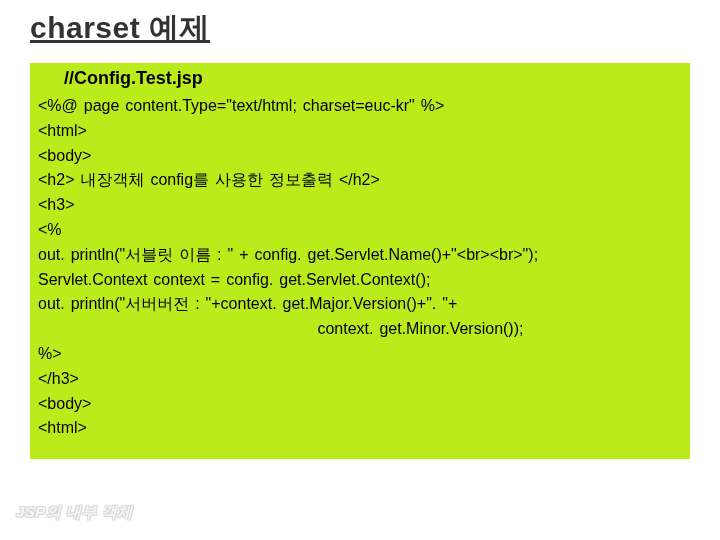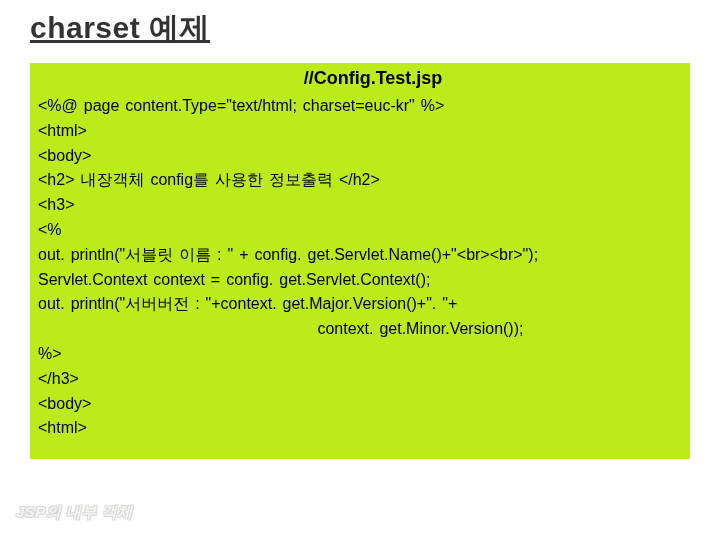--- a/index.html
+++ b/index.html
@@ -32,21 +32,20 @@
       line-height: 1.55;
       color: #000000;
       position: relative;
     }
     .file-label {
       font-weight: 600;
       font-size: 18px;
       margin-left: 26px;
       margin-bottom: 2px;
       line-height: 1.5;
-      text-align: center;
     }
     .code-inner {
       white-space: pre;
       font-family: "Malgun Gothic", Arial, sans-serif;
       word-spacing: 1.5px;
     }
     .footer {
       position: absolute;
       left: 0;
       width: 720px;

